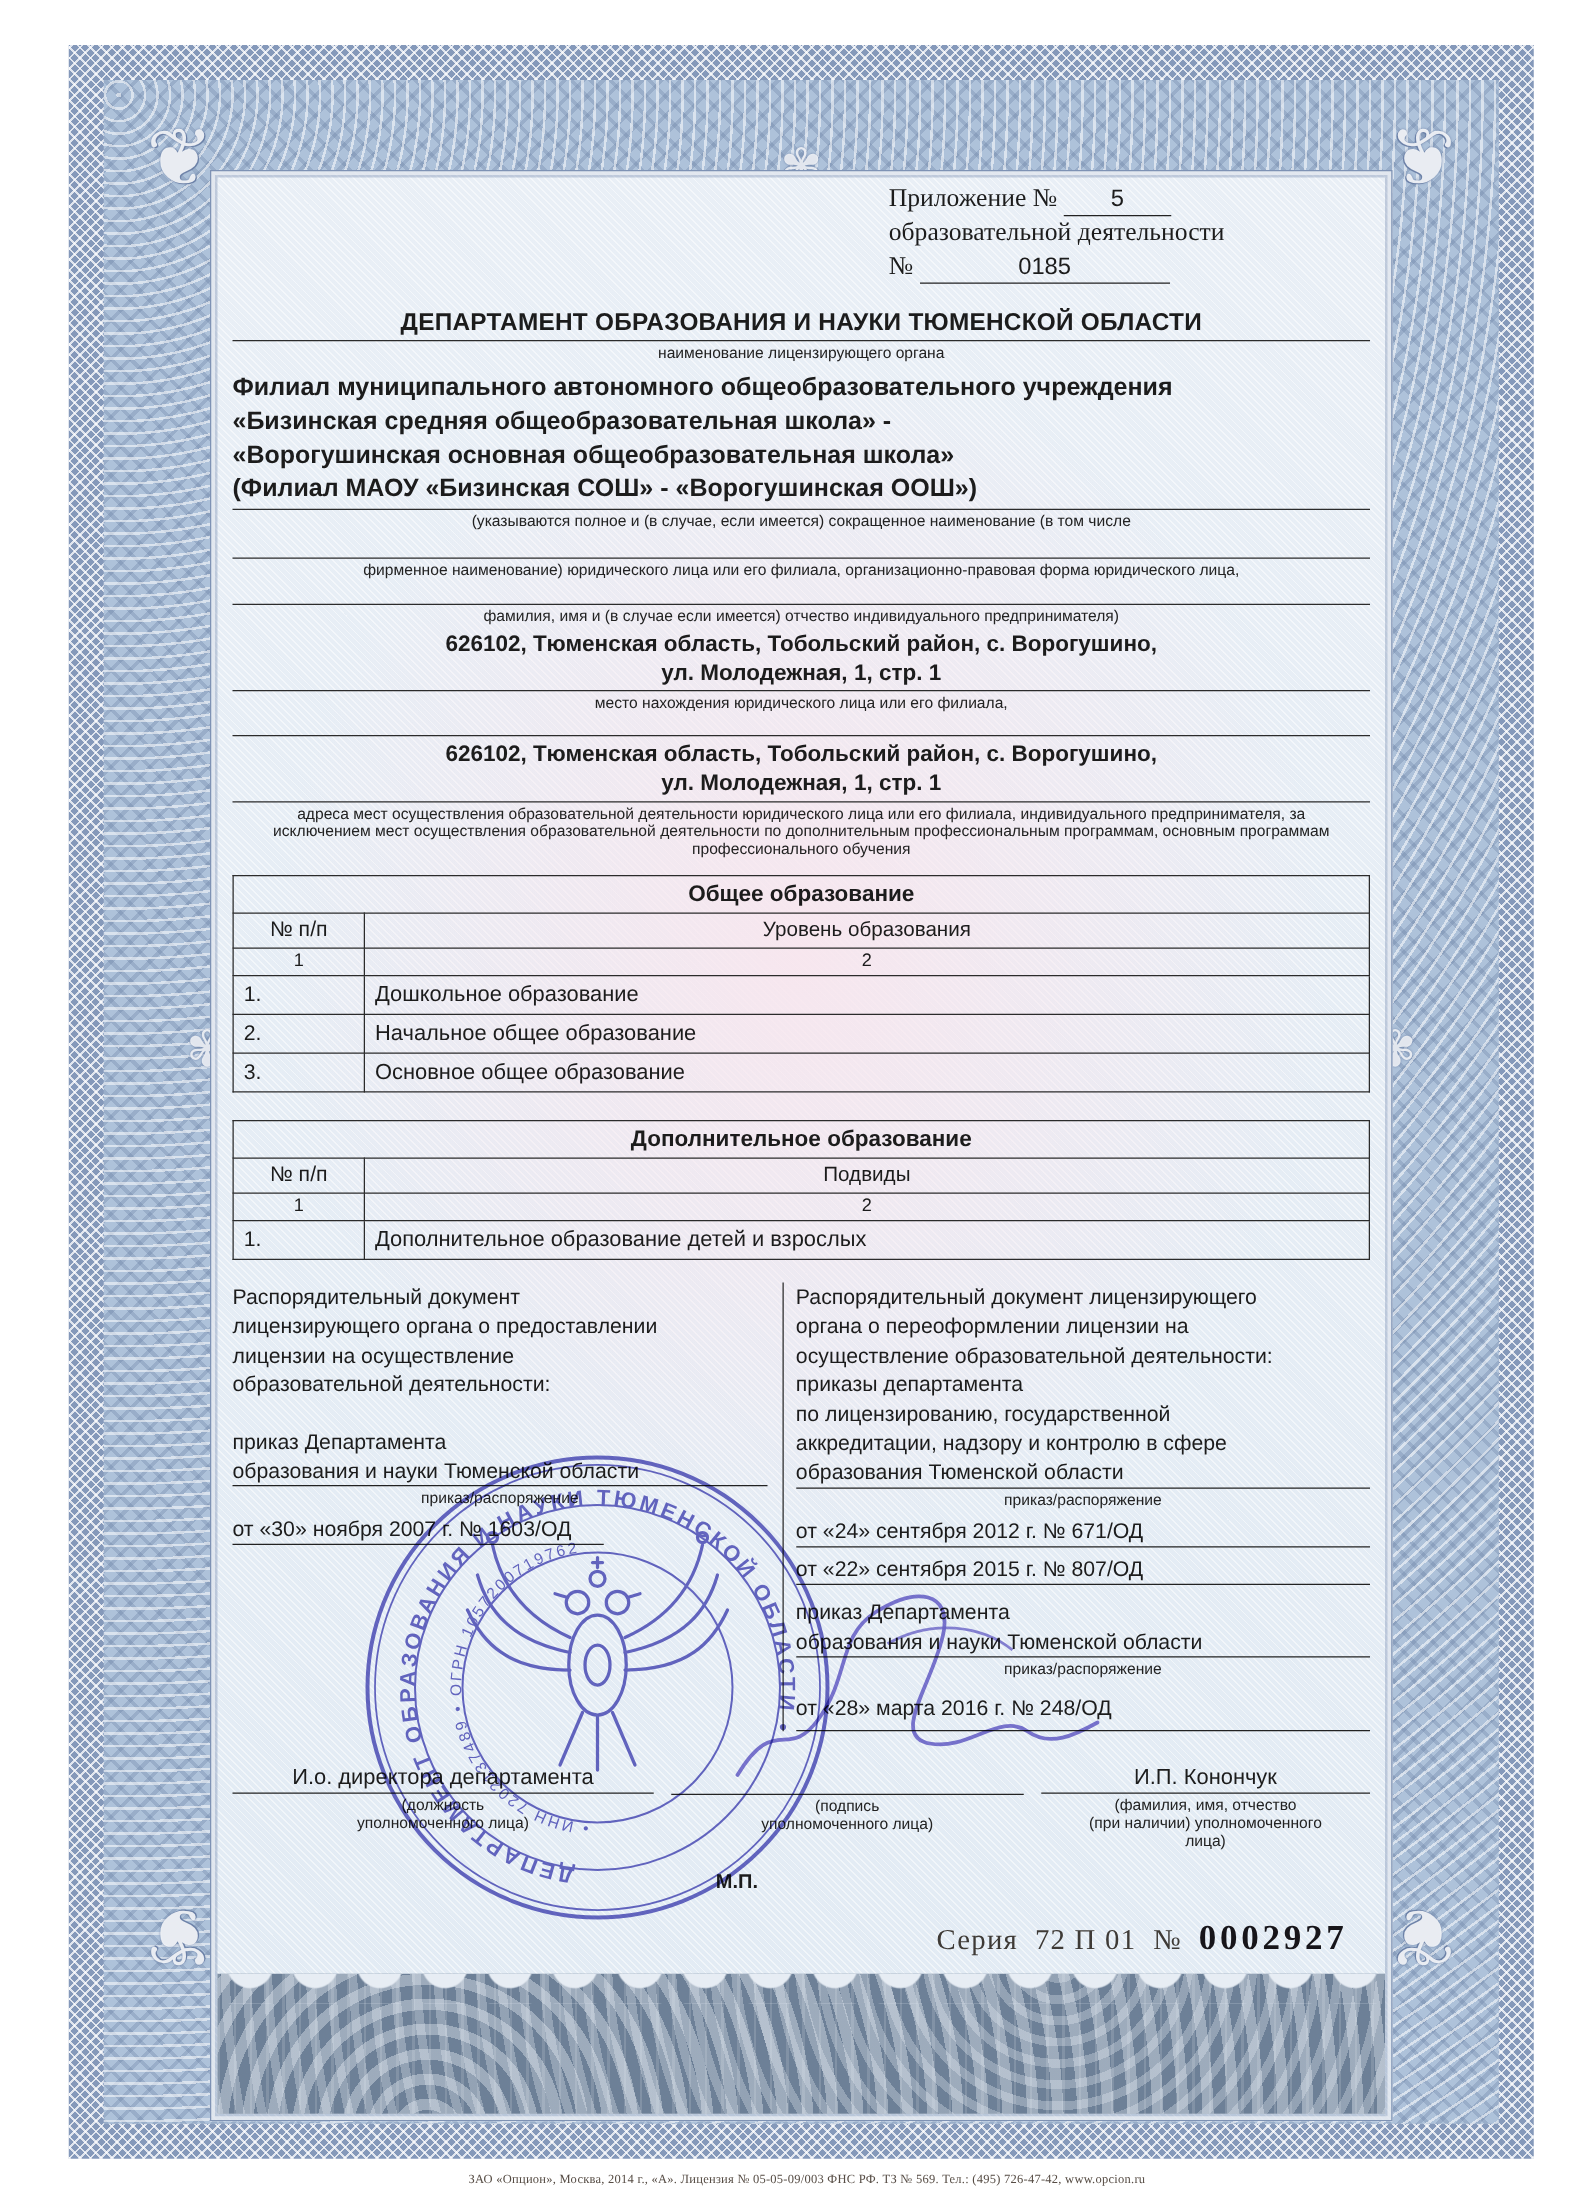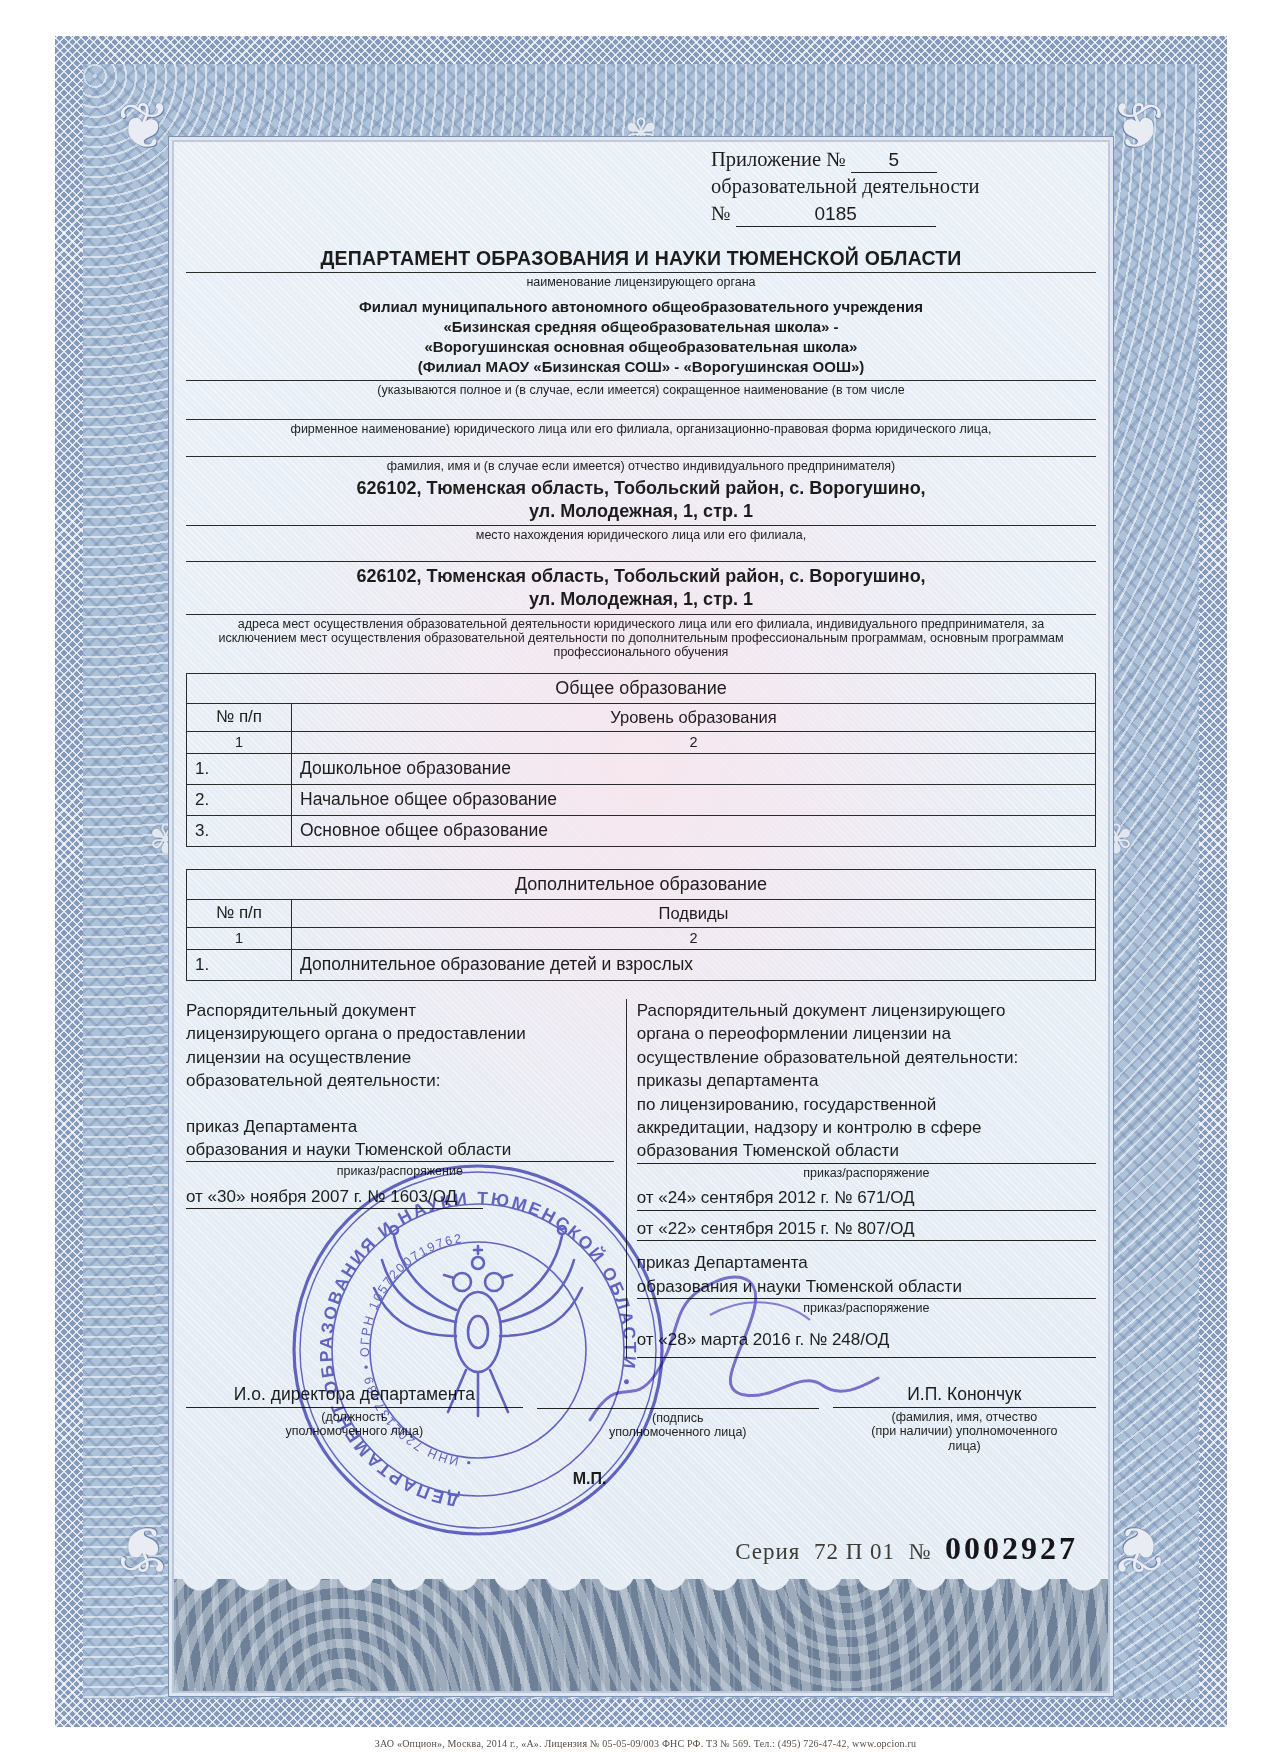--- a/index.html
+++ b/index.html
@@ -39,27 +39,27 @@
   .body{position:absolute;left:18px;right:18px;top:6px;bottom:120px;font-size:17px;}
   .pre{white-space:pre-line;}
   .rule{border-top:1.5px solid #2b2b2b;height:0;margin:2px 0 0 0;}
   .caption{font-size:12.5px;text-align:center;color:#222;line-height:1.15;margin-top:2px;}
   
   .hdr{margin:4px 0 10px 525px;width:400px;font-family:"Liberation Serif",serif;font-size:20.5px;line-height:1.32;}
   .fill{display:inline-block;text-align:center;border-bottom:1.2px solid #222;
         font-family:"Liberation Sans",sans-serif;font-size:19px;}
   .w70{min-width:86px;} .w46{min-width:52px;} .w150{min-width:158px;} .w40{min-width:42px;} .w220{min-width:200px;}
   .title{font-size:19.5px;font-weight:bold;text-align:center;letter-spacing:.2px;margin-top:20px;}
-  .orgname{font-size:15px;font-weight:bold;text-align:center;line-height:1.35;margin-top:7px;}
+  .orgname{font-size:20px;font-weight:bold;line-height:1.35;margin-top:7px;}
   .addr{font-size:18px;font-weight:bold;text-align:center;line-height:1.3;margin-top:3px;}
   .longcap{max-width:880px;margin:2px auto 0 auto;}
   
   table{width:100%;border-collapse:collapse;margin-top:13px;}
   th,td{border:1.3px solid #2b2b2b;padding:1px 8px;}
-  .t-title{font-size:18px;font-weight:normal;text-align:center;height:27px;margin-top:45px;}
+  .t-title{font-size:18px;font-weight:bold;text-align:center;height:27px;margin-top:45px;}
   .t-head{font-size:16.5px;text-align:center;height:25px;font-weight:normal;}
   .t-idx{font-size:14.5px;text-align:center;height:19px;}
   .t-no{width:88px;font-size:17px;}
   .t-val{font-size:17.5px;}
   td.row-h{height:28px;}
   
   .orders{display:flex;margin-top:18px;line-height:1.38;}
   .ocol-l{flex:0 0 47%;padding-right:12px;}
   .ocol-r{flex:1;border-left:1.3px solid #2b2b2b;padding-left:10px;}
   .oline{border-bottom:1.2px solid #222;}
@@ -67,21 +67,21 @@
   .odate-full{display:block;border-bottom:1.4px solid #222;margin-top:10px;padding:2px 0 6px 0;}
   .gap20{height:22px;} .gap10{height:10px;}
   
   .sig{display:flex;margin-top:26px;}
   .sig-l{flex:0 0 37%;} .sig-m{flex:0 0 31%;padding:0 14px;} .sig-r{flex:1;}
   .sigline{border-bottom:1.2px solid #222;text-align:center;font-size:17.5px;padding-bottom:2px;}
   .sigline.empty{height:22px;}
   .mp{font-weight:bold;font-size:16px;margin:30px 0 0 36px;}
   .series{position:absolute;right:36px;bottom:130px;font-family:"Liberation Serif",serif;
           font-size:23px;color:#3e3a36;letter-spacing:1px;}
-  .series b{font-size:32px;letter-spacing:3px;color:#17151a;font-weight:bold;}
+  .series b{font-size:28px;letter-spacing:3px;color:#17151a;font-weight:bold;}
   
   .stamp{position:absolute;left:288px;top:1160px;width:380px;height:380px;opacity:.82;mix-blend-mode:multiply;}
   .handsign{position:absolute;left:560px;top:1220px;width:330px;height:250px;opacity:.85;mix-blend-mode:multiply;}
   .footer{position:absolute;left:16px;right:0;bottom:6px;text-align:center;
           font-family:"Liberation Serif",serif;font-size:10px;color:#564c44;letter-spacing:.2px;}
 </style>
 </head>
 <body>
 
 <div class="page">

